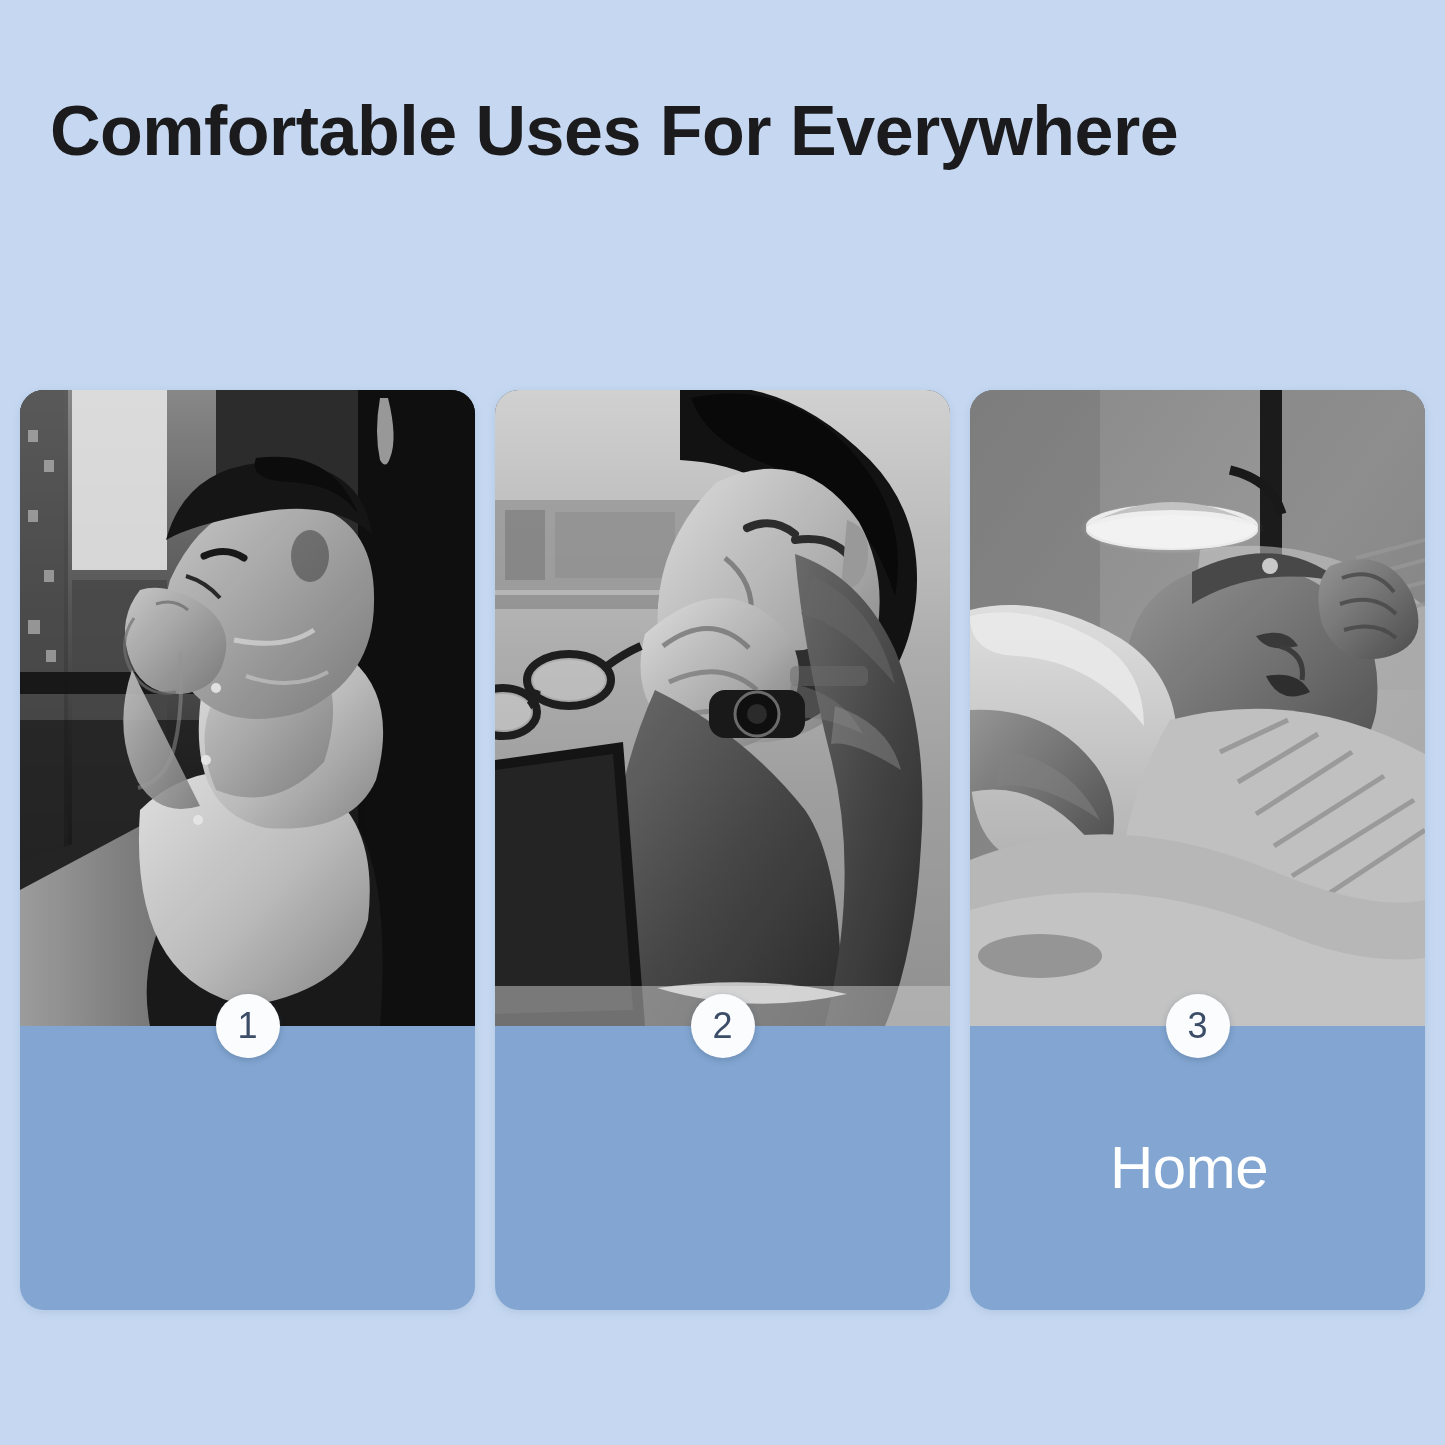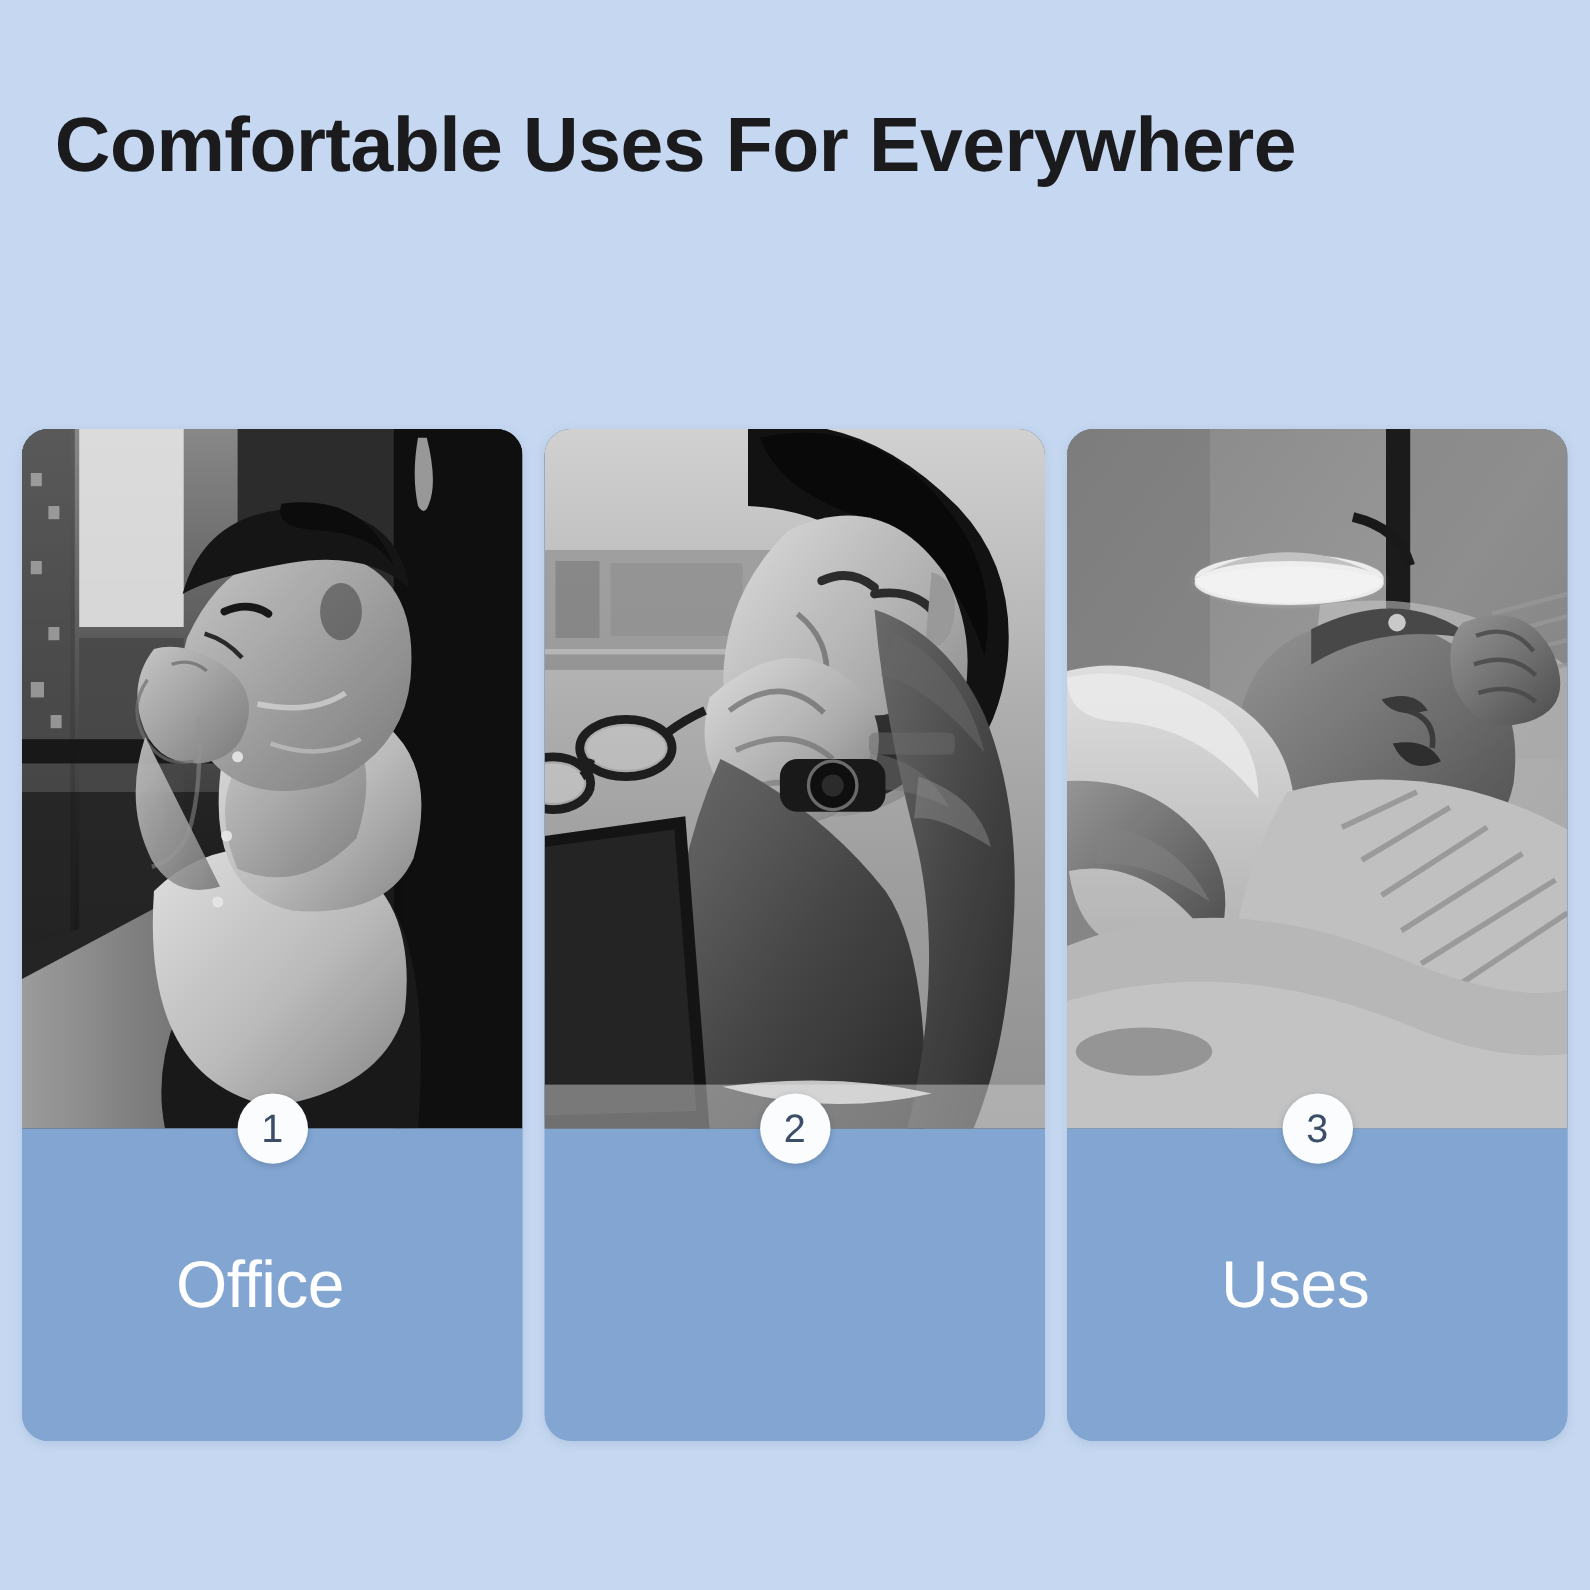--- a/index.html
+++ b/index.html
@@ -198,23 +198,20 @@
             <path d="M160 262 q4 56 -6 96 q-8 32 -36 40" stroke="#9a9a9a" stroke-width="4" fill="none" opacity="0.5"></path>
             <path d="M112 280 q-20 60 6 112 q22 36 62 24" fill="url(#o-skin)" opacity="0.9"></path>
             <circle cx="196" cy="298" r="5" fill="#f2f2f2" opacity="0.9"></circle>
             <circle cx="186" cy="370" r="5" fill="#f2f2f2" opacity="0.9"></circle>
             <circle cx="178" cy="430" r="5" fill="#f2f2f2" opacity="0.85"></circle>
             <path d="M214 250 q50 10 80 -10" stroke="#f4f4f4" stroke-width="5" fill="none" opacity="0.55"></path>
             <path d="M226 286 q46 16 82 -4" stroke="#efefef" stroke-width="4" fill="none" opacity="0.4"></path>
             <rect x="0" y="0" width="455" height="636" fill="#000" opacity="0.04"></rect>
           </svg>
         </div>
-        <div class="card-panel">
-          <div class="card-label">Office</div>
-        </div>
       </div>
       <div class="card-badge">1</div>
     </div>
 
     <div class="card">
       <div class="card-clip">
         <div class="card-photo">
           <svg viewBox="0 0 455 636" preserveAspectRatio="xMidYMid slice" aria-hidden="true">
             <defs>
               <linearGradient id="t-bg" x1="0" y1="0" x2="0" y2="1">
@@ -346,20 +343,20 @@
               <path d="M322 486 L444 410"></path>
               <path d="M340 516 L455 440"></path>
             </g>
             <path d="M0 470 q140 -56 300 10 q100 42 155 30 L455 636 L0 636 Z" fill="#bdbdbd"></path>
             <path d="M0 520 q150 -44 310 22 q80 34 145 26 L455 636 L0 636 Z" fill="#cdcdcd" opacity="0.85"></path>
             <ellipse cx="70" cy="566" rx="62" ry="22" fill="#6a6a6a" opacity="0.5"></ellipse>
             <rect x="0" y="0" width="455" height="636" fill="#000" opacity="0.03"></rect>
           </svg>
         </div>
         <div class="card-panel">
-          <div class="card-label">Uses</div>
+          <div class="card-label">Home</div>
         </div>
       </div>
       <div class="card-badge">3</div>
     </div>
 
   </div>
 </div>
 
 </body></html>

